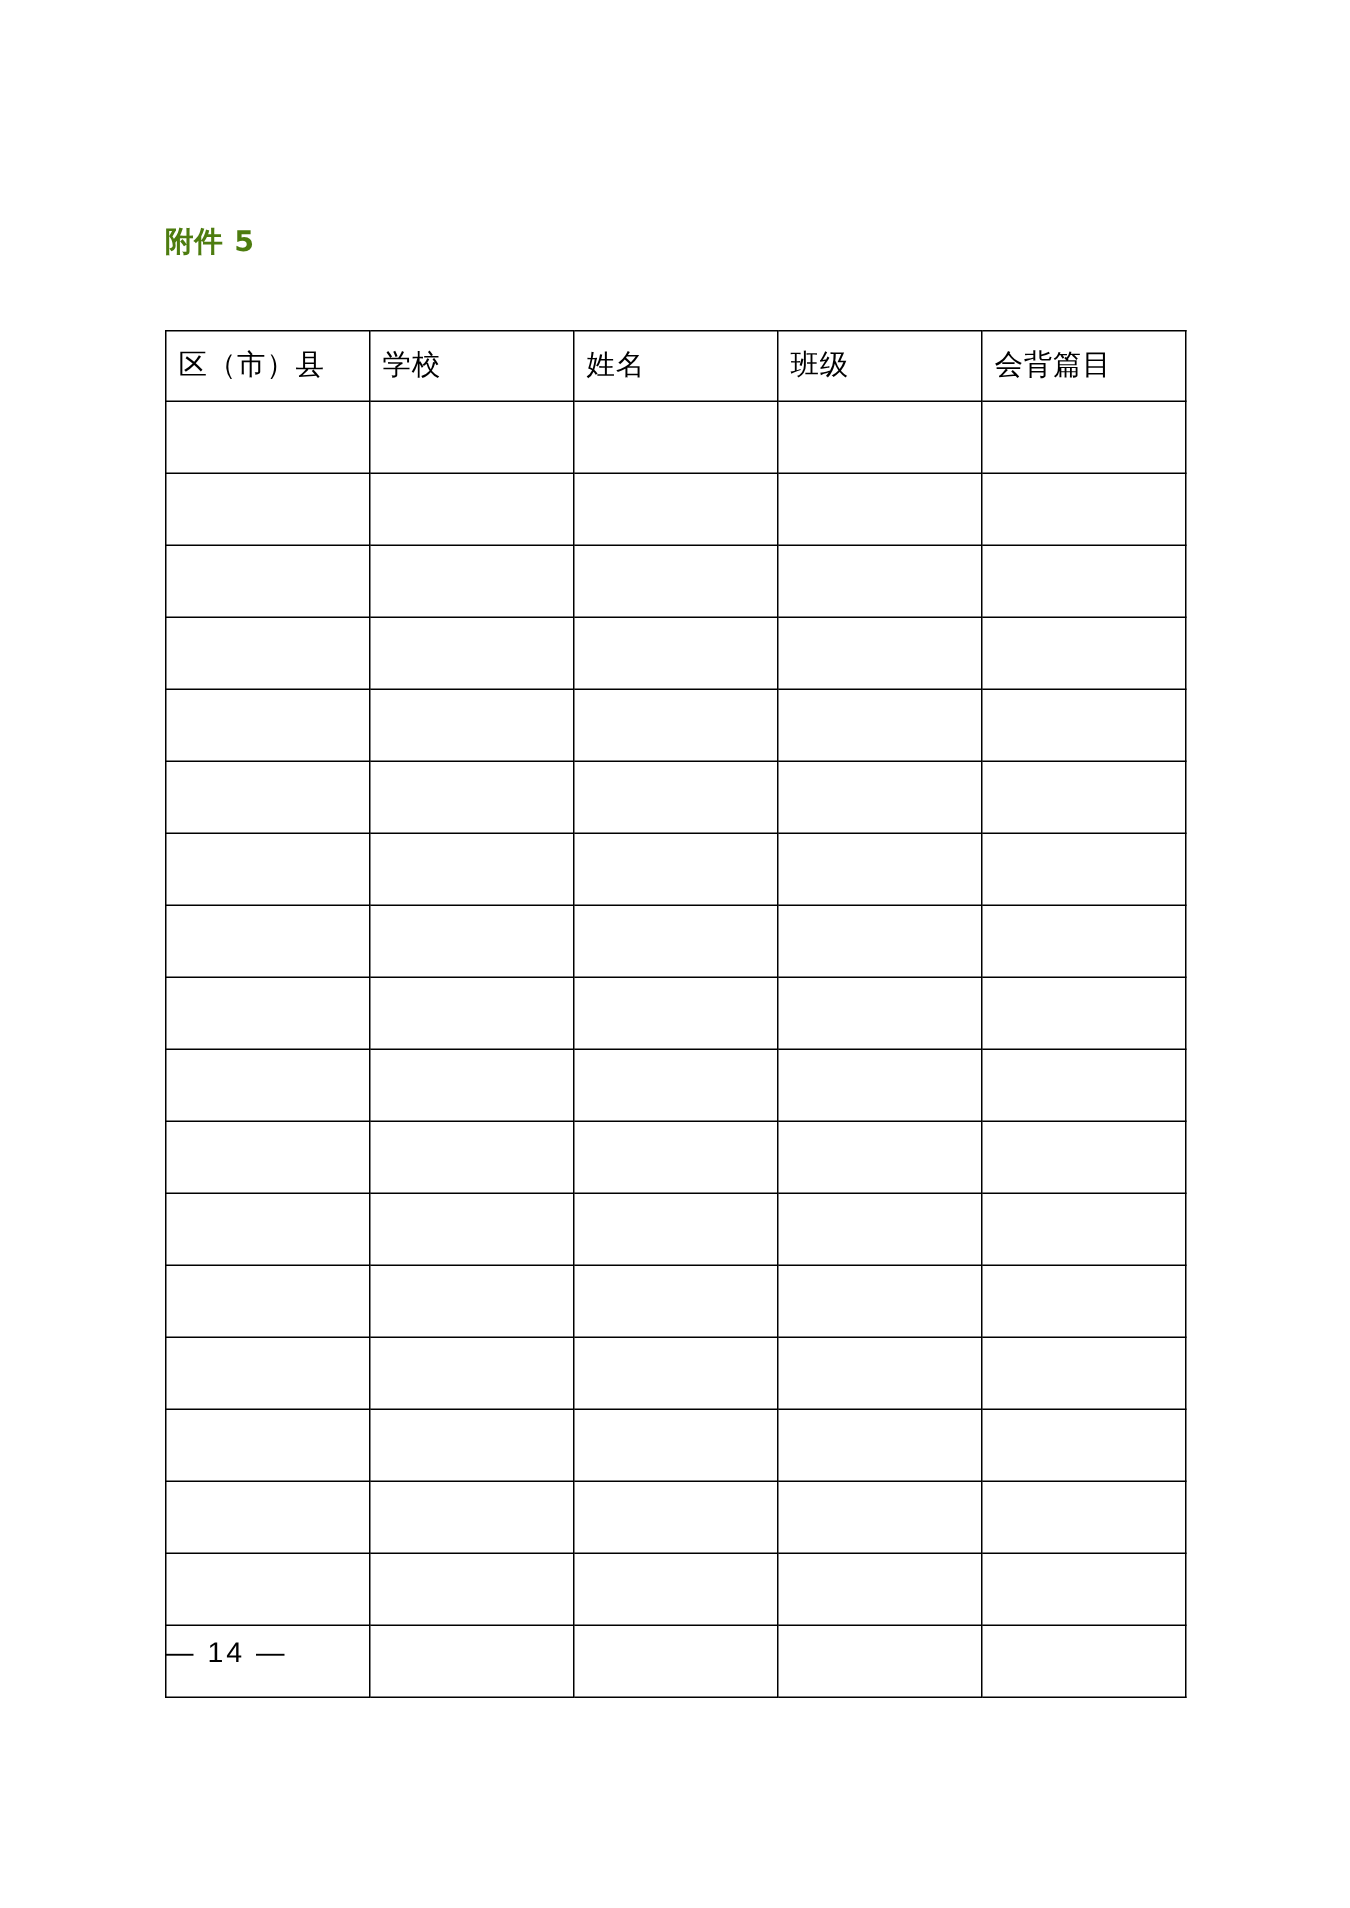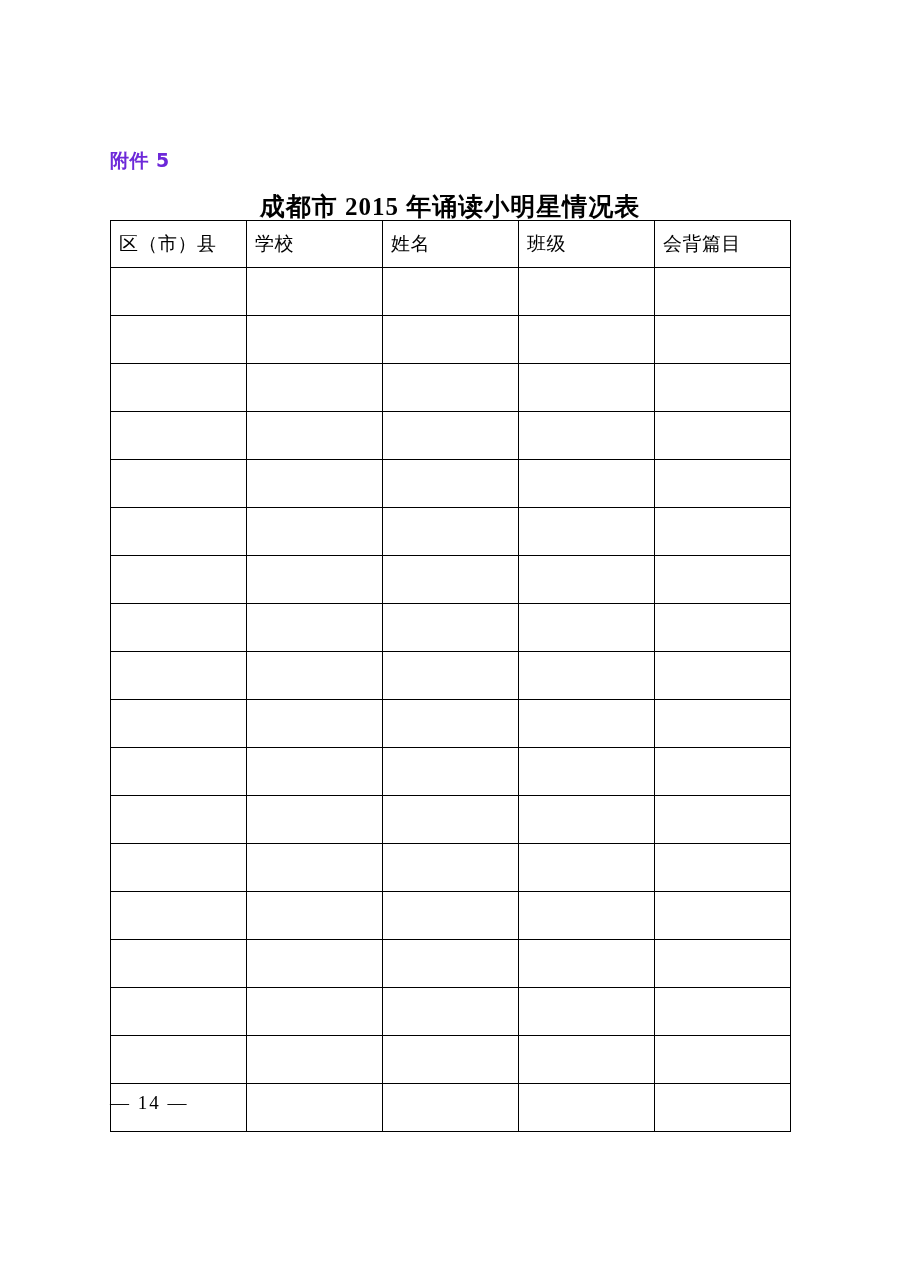--- a/index.html
+++ b/index.html
@@ -24,21 +24,21 @@
     background: #ffffff;
   }
   .attachment-label {
     position: absolute;
     left: 110px;
     top: 148px;
     font-family: "DejaVu Sans", "Liberation Sans", sans-serif;
     font-weight: bold;
     font-size: 19px;
     letter-spacing: 0.5px;
-    color: #6d28d9;
+    color: #4d7c0f;
   }
   .doc-title {
     position: absolute;
     left: 110px;
     top: 190px;
     width: 680px;
     text-align: center;
     font-family: "Liberation Serif", "DejaVu Serif", serif;
     font-weight: bold;
     font-size: 25px;
@@ -77,34 +77,33 @@
   }
   .col-0 { width: 136px; }
   .col-1 { width: 136px; }
   .col-2 { width: 136px; }
   .col-3 { width: 136px; }
   .col-4 { width: 136px; }
   .page-number {
     position: absolute;
     left: 110px;
     top: 1092px;
-    font-family: Liberation Serif, serif;
+    font-family: Liberation Sans, sans-serif;
     font-size: 19px;
     letter-spacing: 2px;
     color: #000;
   }
 </style>
 </head>
 <body>
 
 <div class="page">
 
   <div class="attachment-label">附件 5</div>
 
-  <div class="doc-title">成都市 2015 年诵读小明星情况表</div>
 
   <table class="main-table">
     <colgroup>
       <col class="col-0">
       <col class="col-1">
       <col class="col-2">
       <col class="col-3">
       <col class="col-4">
     </colgroup>
     <thead>

